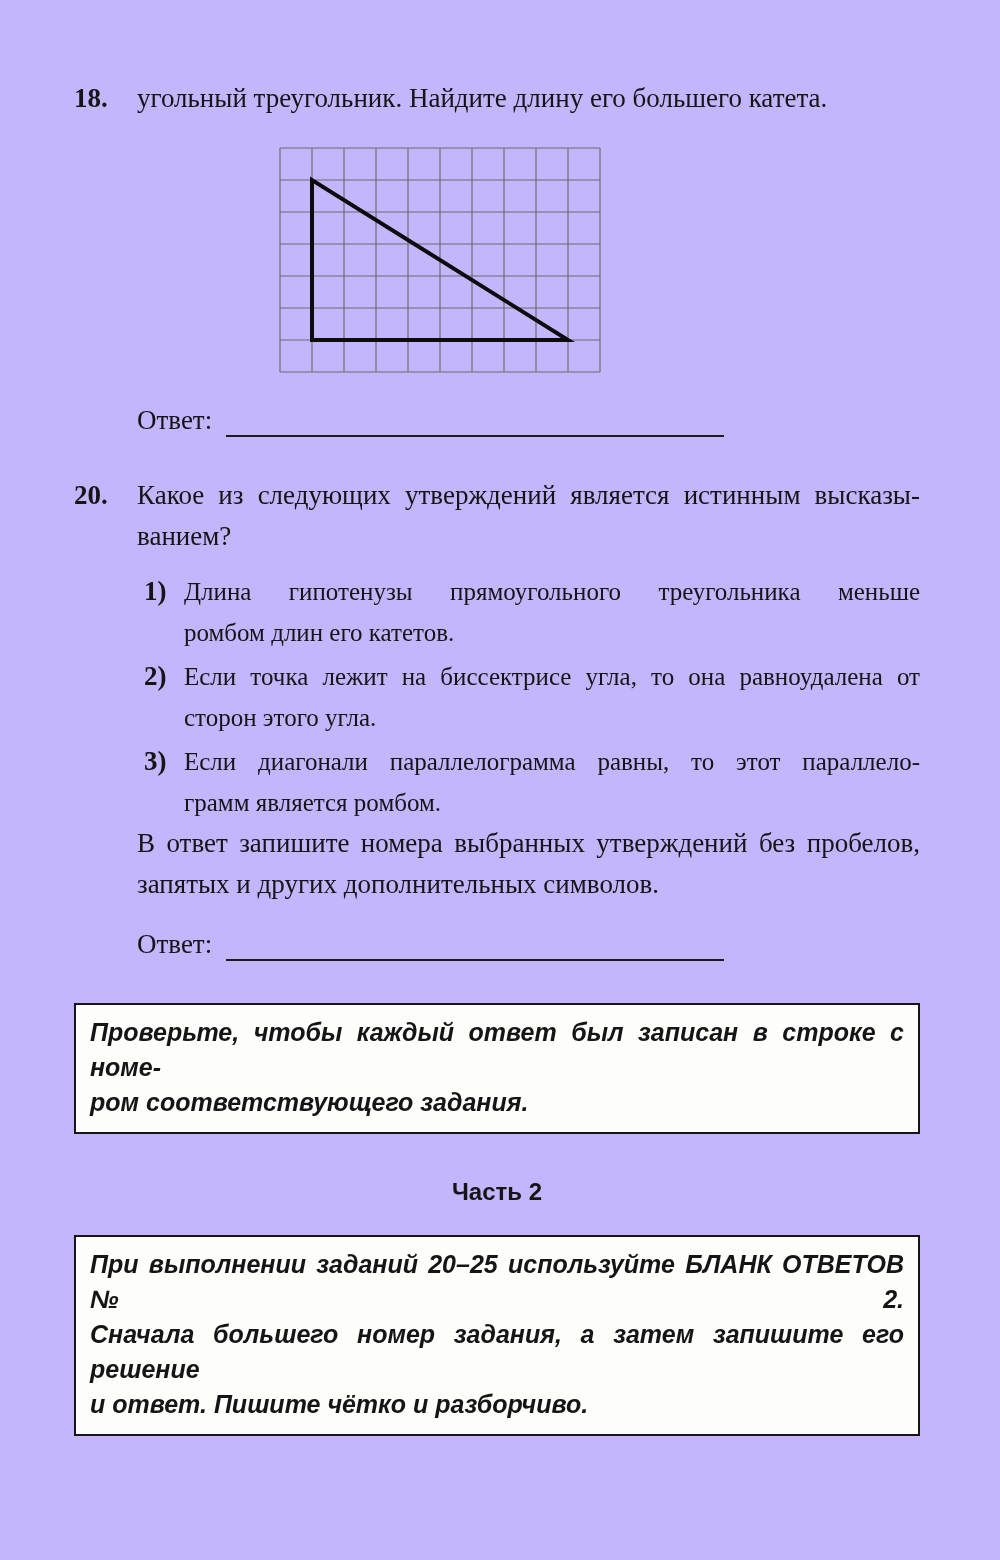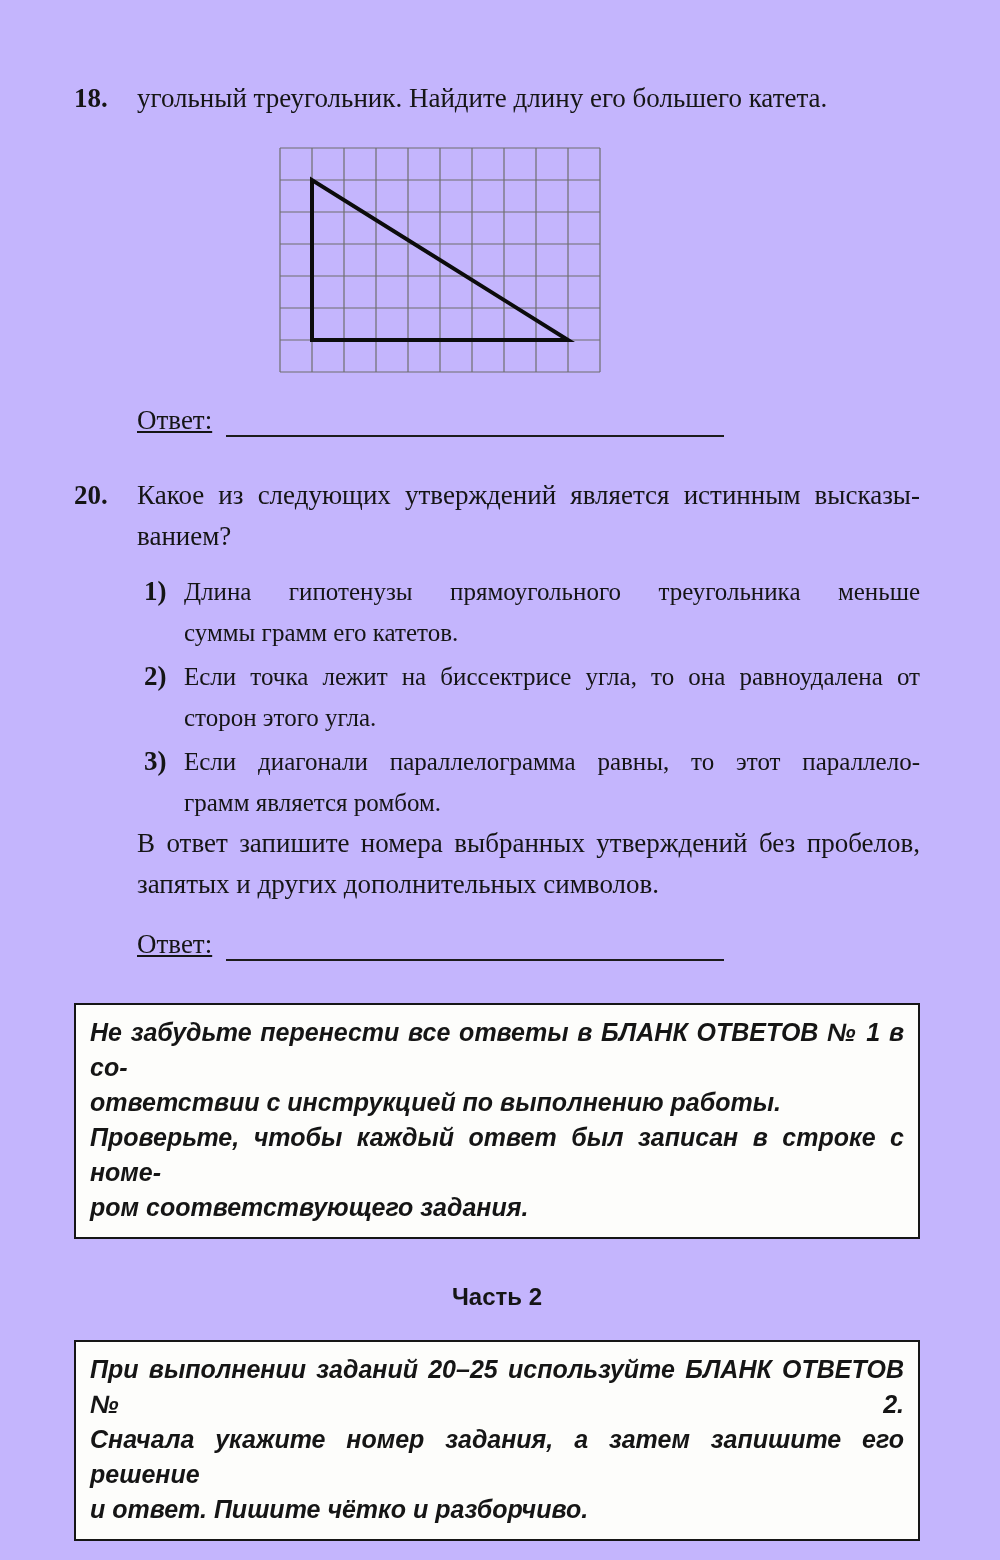--- a/index.html
+++ b/index.html
@@ -28,21 +28,21 @@
   
   .stmts{margin-top:14px;}
   .stmt{display:flex;margin-top:3px;}
   .snum{flex:0 0 40px;padding-left:7px;font-weight:bold;font-size:27px;line-height:41px;}
   .sbody{flex:1;font-size:25px;line-height:41px;}
   .notepara{}
   
   .figwrap{margin:28px 0 0 205px;line-height:0;}
   
   .answer{display:flex;align-items:flex-end;margin-top:30px;}
-  .alabel{font-size:27px;line-height:34px;text-decoration:underline;}
+  .alabel{font-size:27px;line-height:34px;}
   .aline{
     width:498px;height:29px;margin-left:14px;
     border-bottom:2px solid #1c1c1c;
   }
   
   .notice{
     border:2px solid #161616;
     margin-top:42px;
     padding:10px 14px 12px 14px;
     font-family:"Liberation Sans","DejaVu Sans",sans-serif;
@@ -110,21 +110,21 @@
     <div class="pbody">
       <div>
           <div class="tline just">Какое из следующих утверждений является истинным высказы-</div>
           <div class="tline">ванием?</div>
         </div>
       <div class="stmts">
         <div class="stmt">
           <div class="snum">1)</div>
           <div class="sbody">
               <div class="tline just">Длина гипотенузы прямоугольного треугольника меньше</div>
-              <div class="tline">суммы грамм его катетов.</div>
+              <div class="tline">ромбом длин его катетов.</div>
             </div>
         </div>
         <div class="stmt">
           <div class="snum">2)</div>
           <div class="sbody">
               <div class="tline just">Если точка лежит на биссектрисе угла, то она равноудалена от</div>
               <div class="tline">сторон этого угла.</div>
             </div>
         </div>
         <div class="stmt">
@@ -141,32 +141,28 @@
         </div>
       <div class="answer" style="margin-top:22px;">
         <span class="alabel">Ответ:</span>
         <span class="aline"></span>
       </div>
     </div>
   </div>
 
   <div class="notice">
     <div>
-        <div class="tline just">Не забудьте перенести все ответы в БЛАНК ОТВЕТОВ № 1 в со-</div>
-        <div class="tline">ответствии с инструкцией по выполнению работы.</div>
-      </div>
-    <div>
         <div class="tline just">Проверьте, чтобы каждый ответ был записан в строке с номе-</div>
         <div class="tline">ром соответствующего задания.</div>
       </div>
   </div>
 
   <div class="part2">Часть 2</div>
 
   <div class="notice notice2">
     <div>
         <div class="tline just">При выполнении заданий 20–25 используйте БЛАНК ОТВЕТОВ № 2.</div>
-        <div class="tline just">Сначала укажите номер задания, а затем запишите его решение</div>
+        <div class="tline just">Сначала большего номер задания, а затем запишите его решение</div>
         <div class="tline">и ответ. Пишите чётко и разборчиво.</div>
       </div>
   </div>
 
 </div>
 
 </body></html>

